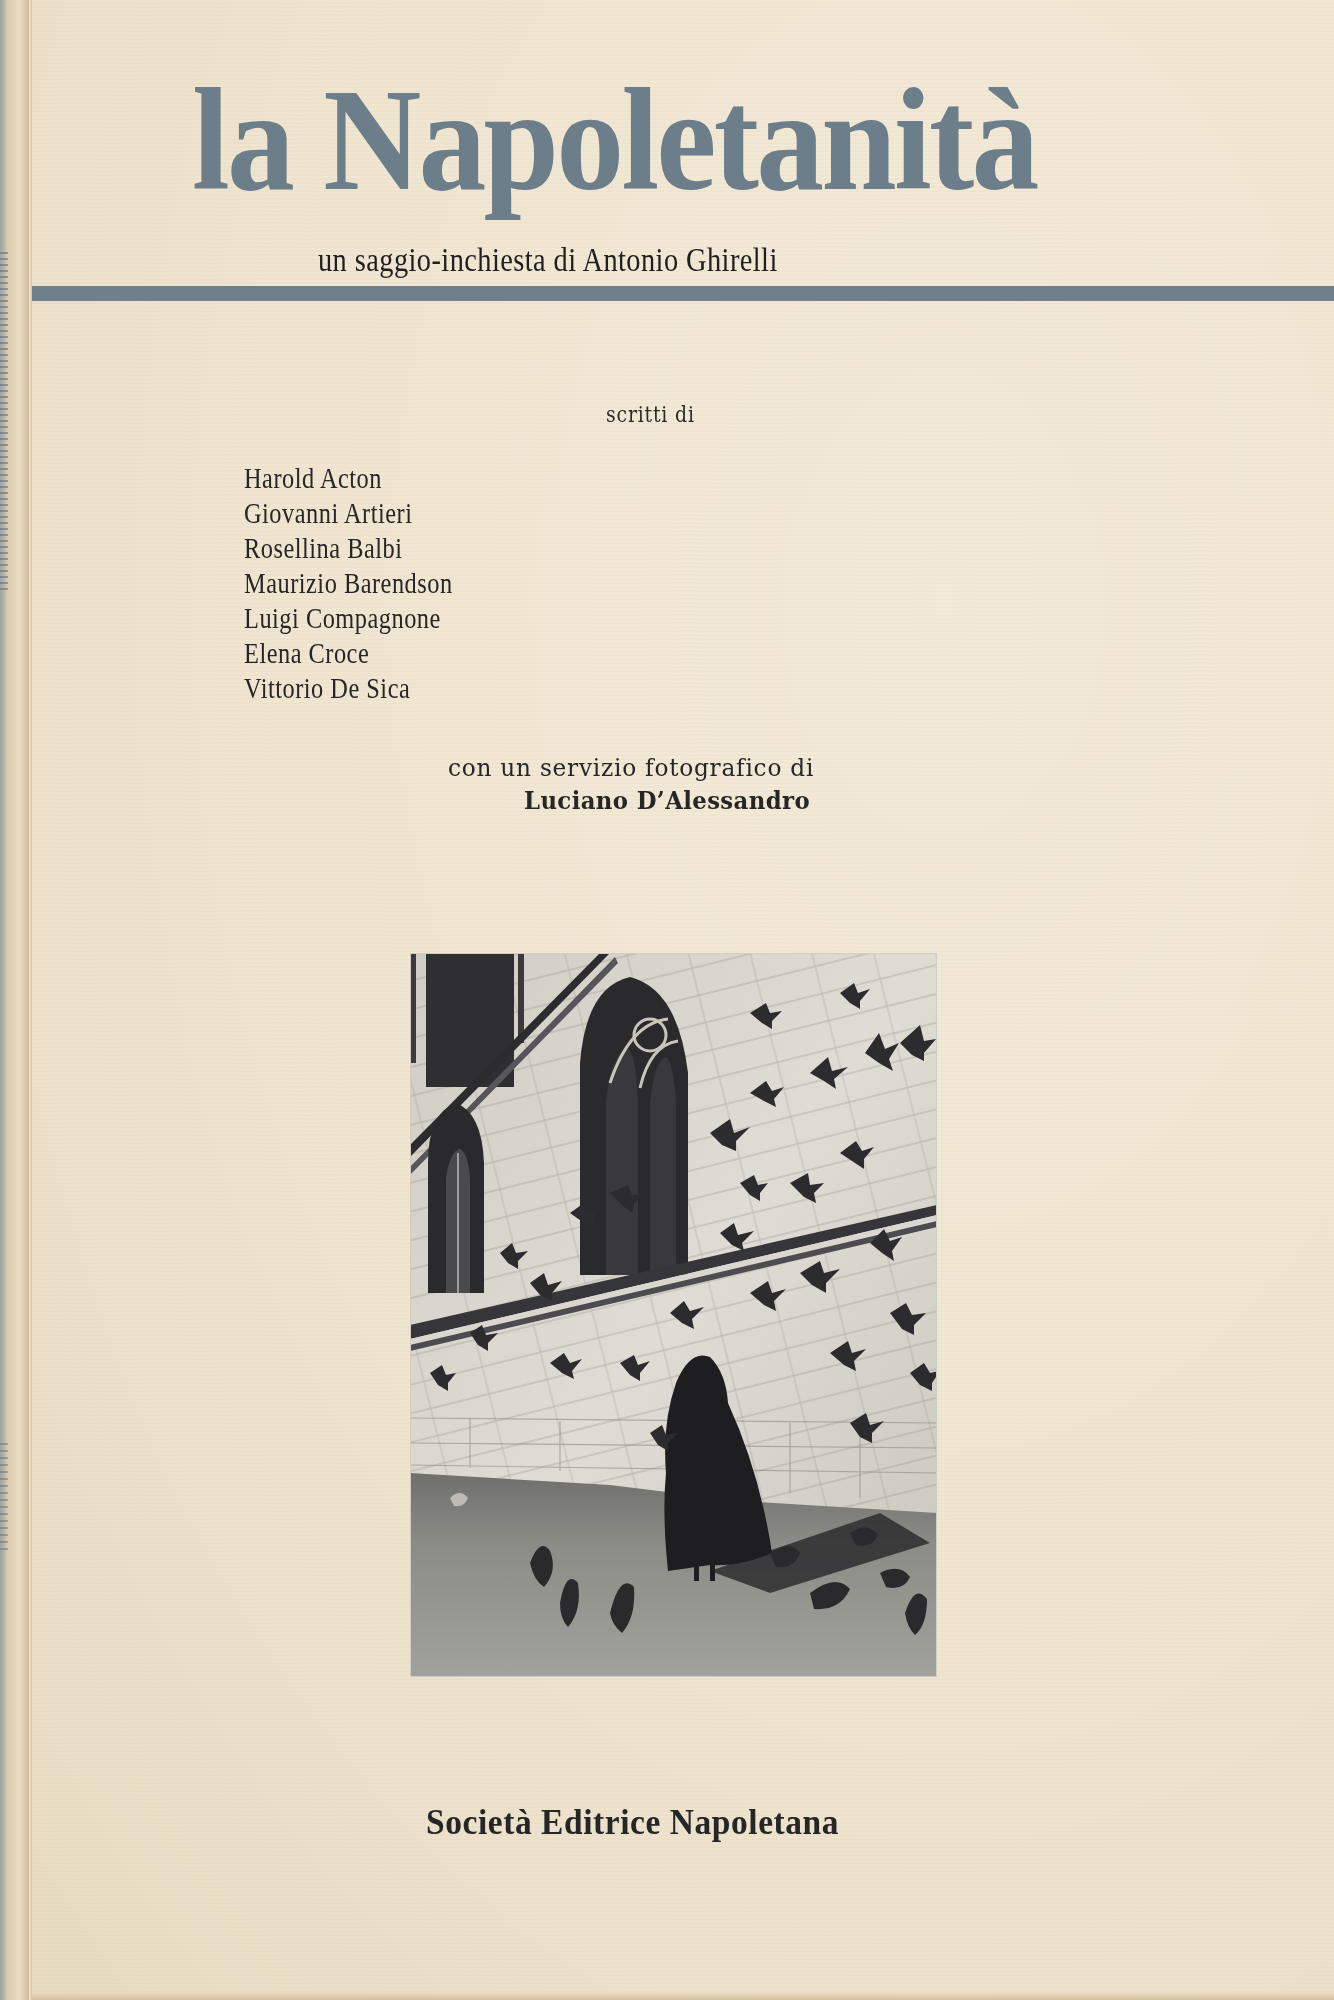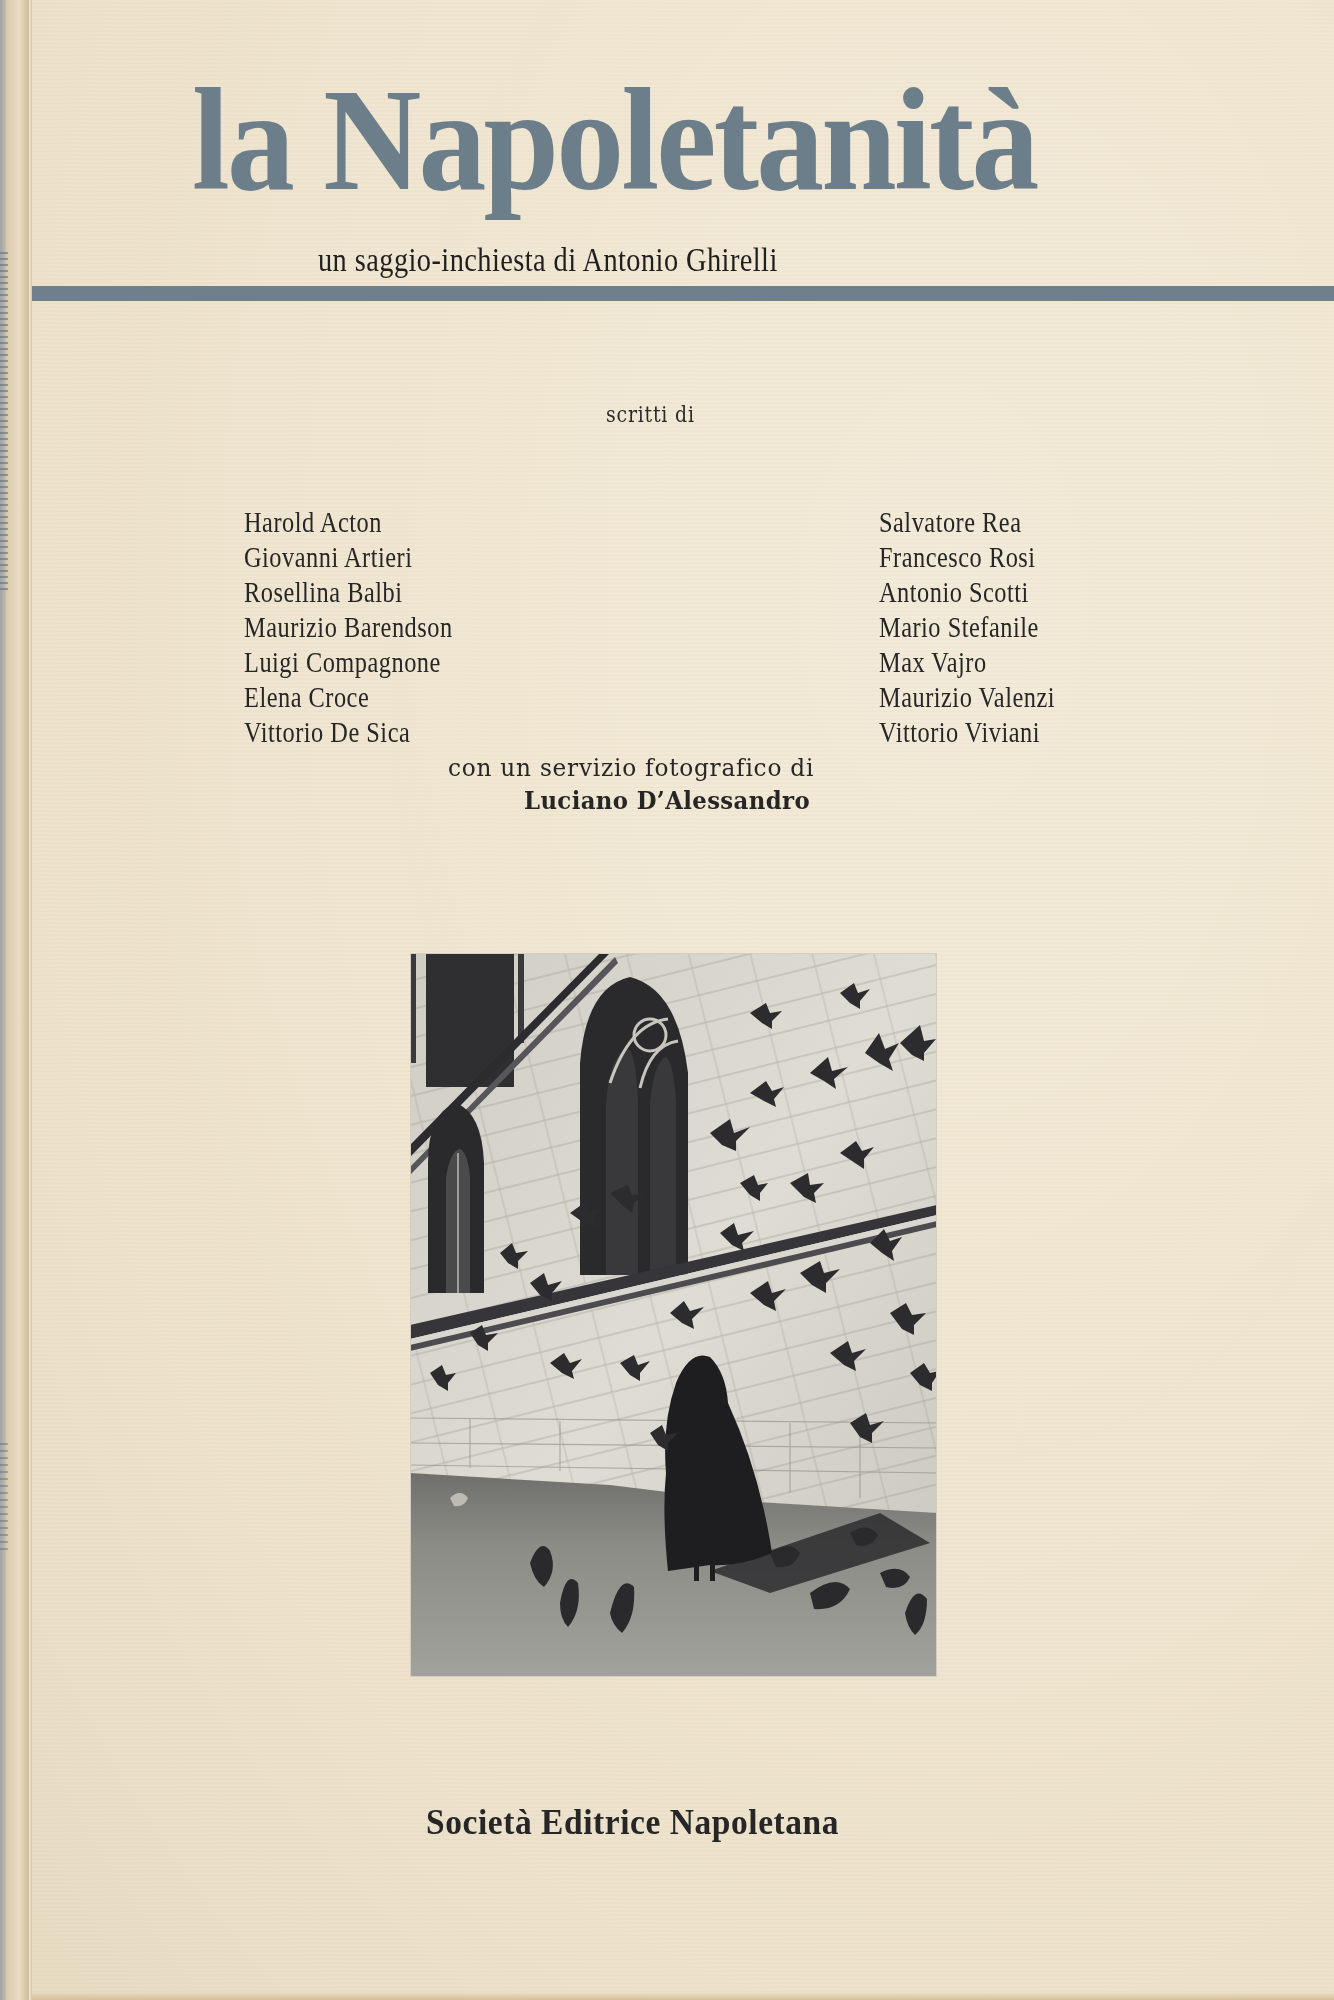--- a/index.html
+++ b/index.html
@@ -58,21 +58,21 @@
   .scritti {
     position: absolute; left: 606px; top: 400px;
     font-family: "DejaVu Serif", serif;
     font-size: 23px; line-height: 28px; color: #2a2a2a;
     letter-spacing: 1px;
     transform: scaleX(0.82); transform-origin: left top;
   }
   .names {
     position: absolute; left: 244px; top: 461px; width: 900px; height: 260px;
   }
-  .col { position: absolute; top: 0; margin-top: 44px; }
+  .col { position: absolute; top: 0; }
   .col-1 { left: 0; }
   .col-2 { left: 319px; }
   .col-3 { left: 635px; }
   .name {
     display: block; height: 35px; line-height: 35px;
     font-size: 29px; color: #262626; white-space: nowrap;
     letter-spacing: 0.6px;
     transform: scaleX(0.84); transform-origin: left center;
   }
   .photo-credit-intro {
@@ -124,29 +124,20 @@
 
 <div class="names">
   <div class="col col-1">
     <span class="name">Harold Acton</span>
     <span class="name">Giovanni Artieri</span>
     <span class="name">Rosellina Balbi</span>
     <span class="name">Maurizio Barendson</span>
     <span class="name">Luigi Compagnone</span>
     <span class="name">Elena Croce</span>
     <span class="name">Vittorio De Sica</span>
-  </div>
-  <div class="col col-3">
-    <span class="name">Salvatore Rea</span>
-    <span class="name">Francesco Rosi</span>
-    <span class="name">Antonio Scotti</span>
-    <span class="name">Mario Stefanile</span>
-    <span class="name">Max Vajro</span>
-    <span class="name">Maurizio Valenzi</span>
-    <span class="name">Vittorio Viviani</span>
   </div>
 </div>
 
 <div class="photo-credit-intro">con un servizio fotografico di</div>
 <div class="photographer">Luciano D’Alessandro</div>
 
 <div class="photo" title="Black-and-white photograph: a cloaked figure among a flock of pigeons in front of a Gothic stone wall with pointed-arch windows">
   <svg width="527" height="724" viewBox="0 0 527 724" xmlns="http://www.w3.org/2000/svg">
     <defs>
       <linearGradient id="wallg" x1="0" y1="0" x2="1" y2="1">

